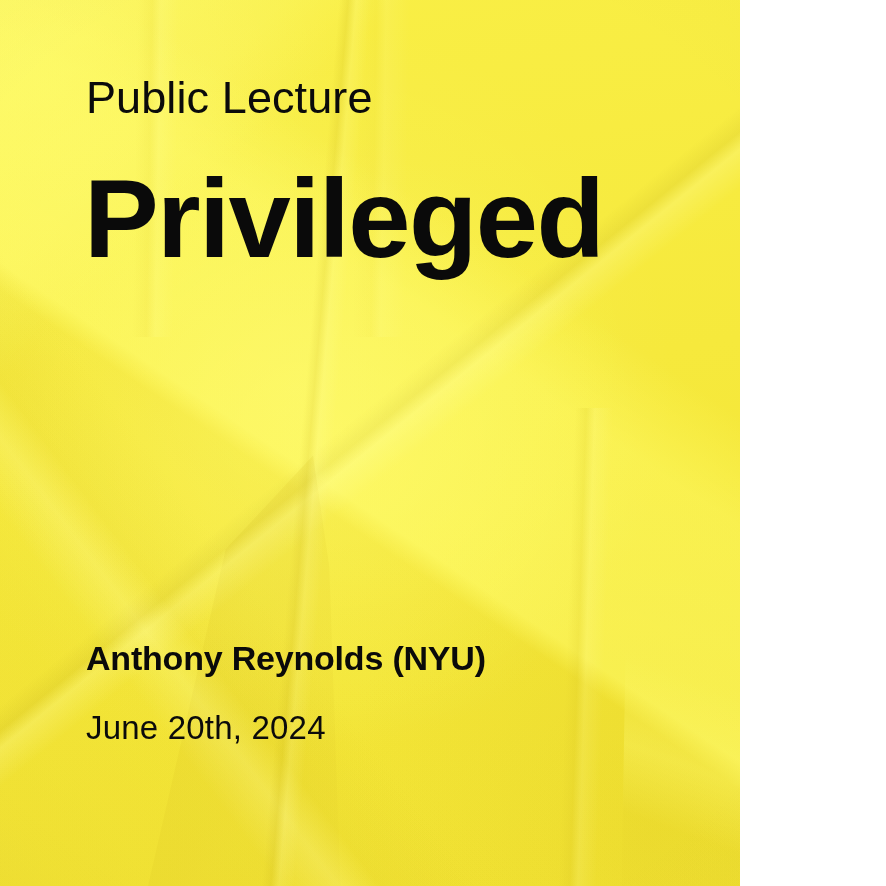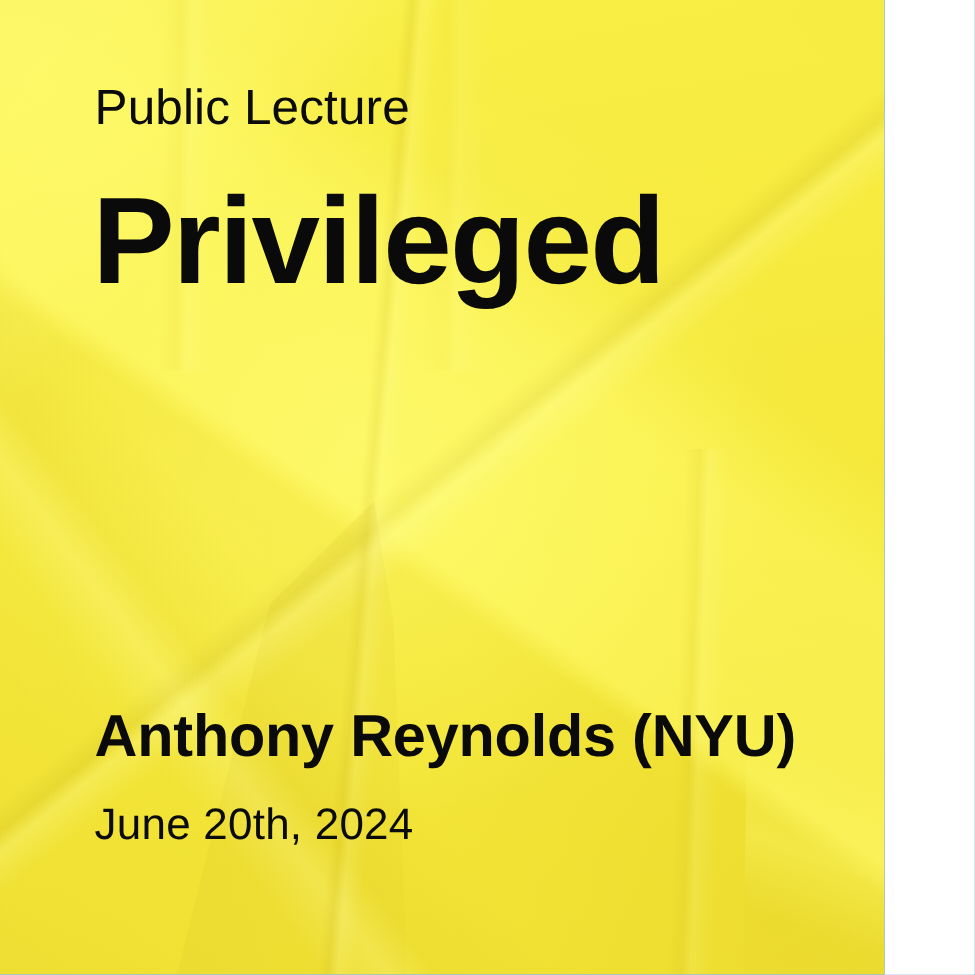--- a/index.html
+++ b/index.html
@@ -4,24 +4,24 @@
 <title>Public Lecture Poster</title>
 <style>
   html, body {
     margin: 0;
     padding: 0;
     background: #ffffff;
   }
 
   .poster {
     position: relative;
-    width: 804px;
+    width: 740px;
     height: 886px;
     overflow: hidden;
-    background: #0369a1;
+    background: #fde047;
     font-family: "Liberation Sans", sans-serif;
     -webkit-font-smoothing: antialiased;
   }
 
   
   .paper-texture {
     position: absolute;
     inset: 0;
     pointer-events: none;
   }
@@ -203,33 +203,33 @@
     line-height: 133px;
     color: #0a0a0a;
     white-space: nowrap;
   }
   .title-line { display: block; }
 
   .speaker {
     position: absolute;
     left: 86px;
     top: 640px;
-    font-size: 54px;
+    font-size: 34px;
     font-weight: 600;
     letter-spacing: -0.2px;
     color: #0a0a0a;
     line-height: 1.1;
     white-space: nowrap;
   }
 
   .date {
     position: absolute;
     left: 86px;
-    top: 728px;
-    font-size: 40px;
+    top: 710px;
+    font-size: 33px;
     font-weight: 300;
     letter-spacing: 0.2px;
     color: #0b0b0b;
     line-height: 1.1;
     white-space: nowrap;
   }
 </style>
 </head>
 <body>
 

